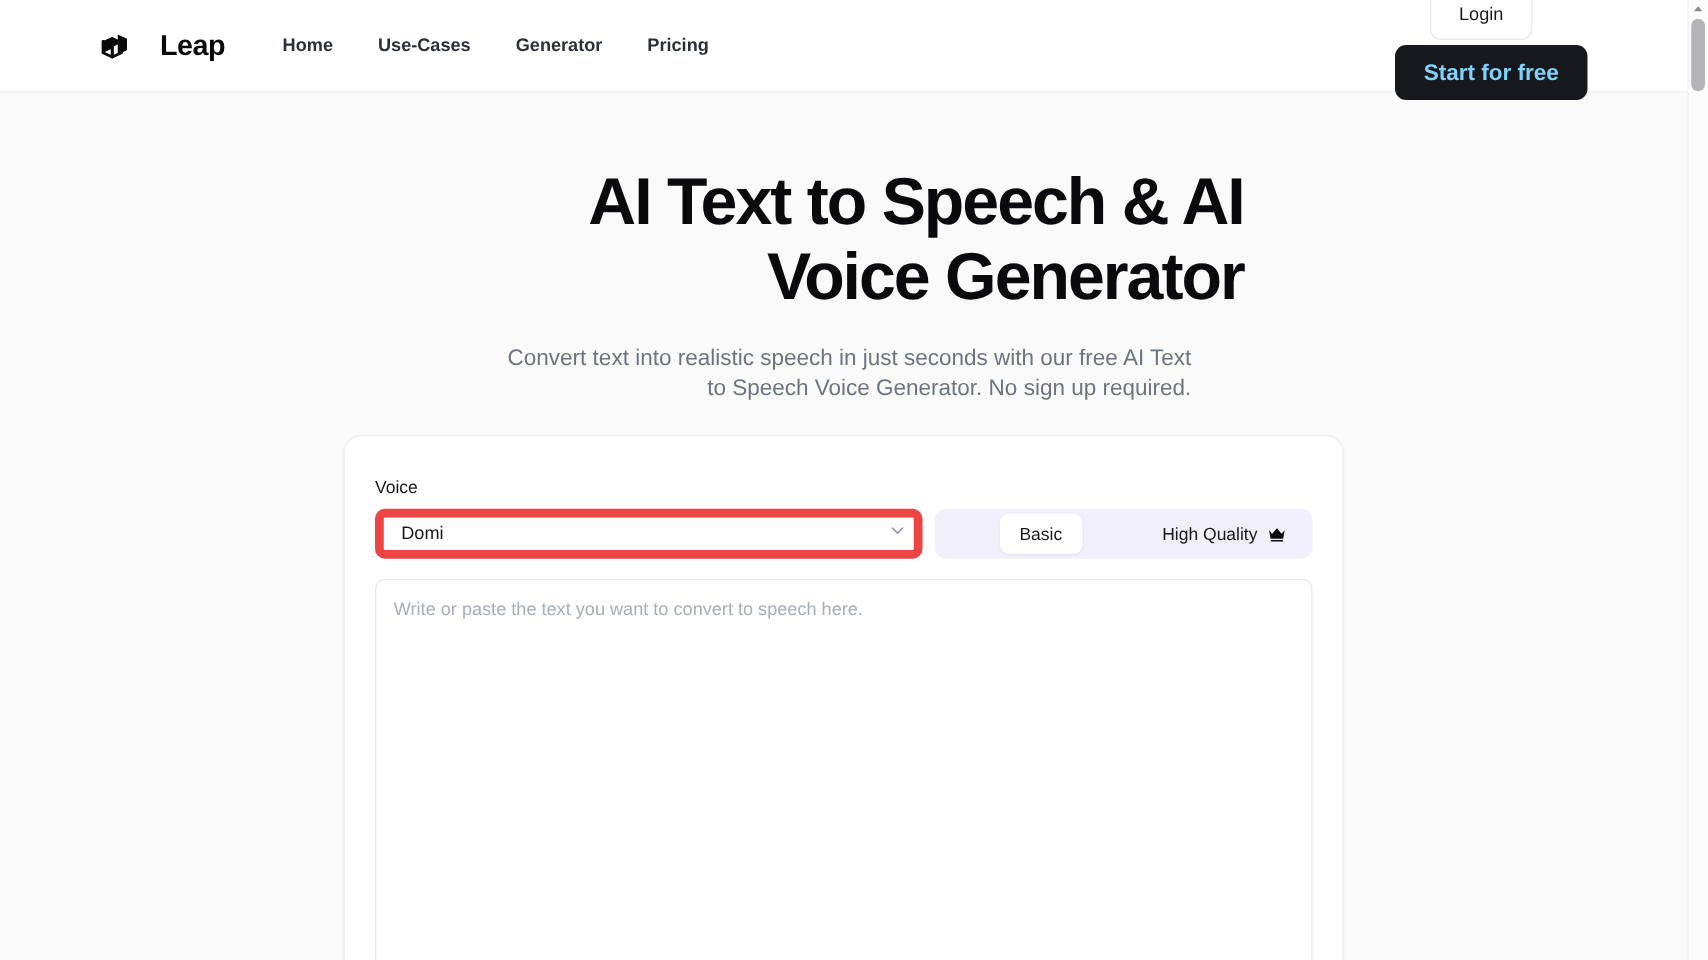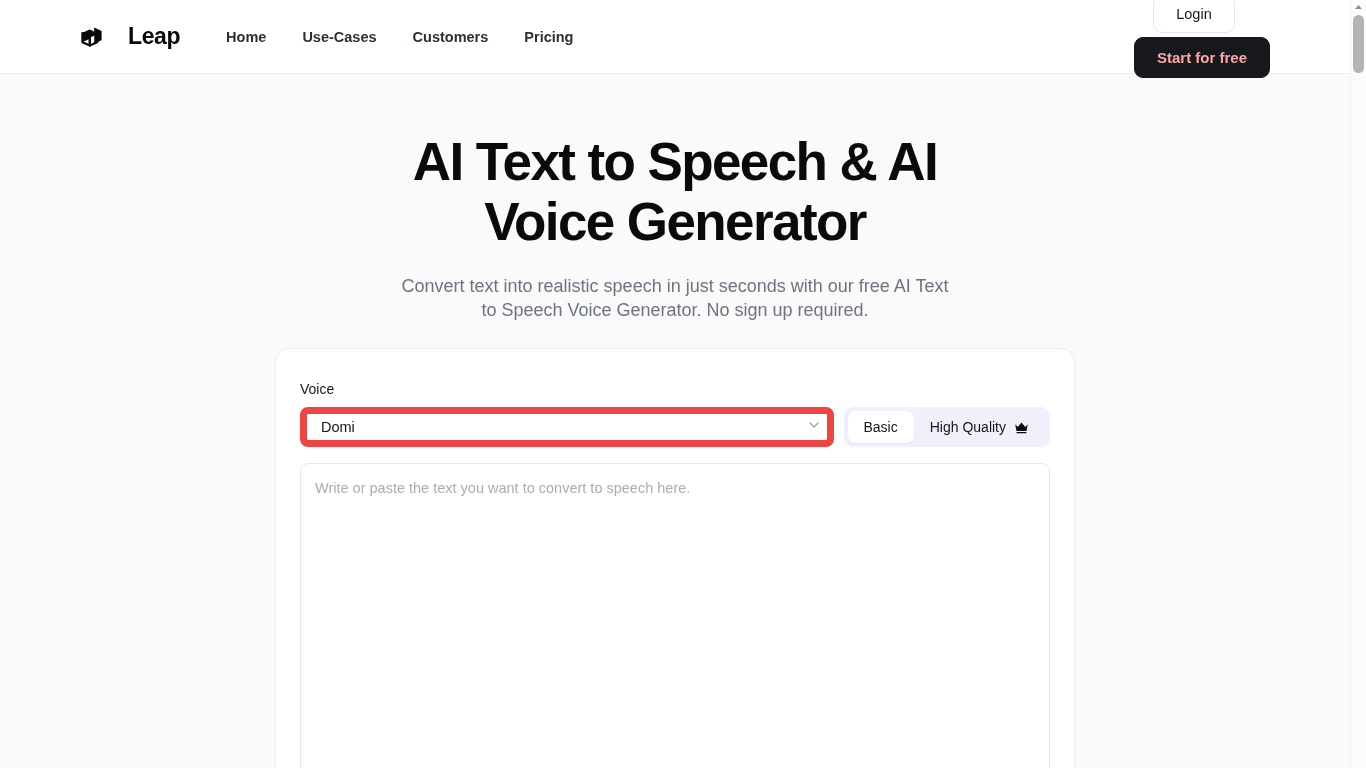--- a/index.html
+++ b/index.html
@@ -114,36 +114,36 @@
     color: #16181d;
     background: #ffffff;
     border: 1px solid #e6e8ec;
     border-radius: 9px;
     padding: 11px 22px;
     cursor: pointer;
     line-height: 1;
   }
   .btn-start {
     font-family: inherit;
-    font-size: 15px;
+    font-size: 18px;
     font-weight: 600;
-    color: #fca5a5;
+    color: #7dd3fc;
     background: #17181c;
     border: 1px solid #17181c;
     border-radius: 9px;
     padding: 12px 22px;
     cursor: pointer;
     line-height: 1;
     margin-left: 16px;
   }
 
   
   .hero {
     padding-top: 58px;
-    text-align: center;
+    text-align: right;
   }
   .hero-title {
     font-size: 53px;
     line-height: 60px;
     font-weight: 700;
     letter-spacing: -1.6px;
     color: #0a0a0c;
     max-width: 640px;
     margin: 0 auto;
   }
@@ -227,20 +227,21 @@
     background: transparent;
     border-radius: 7px;
     padding: 0 16px;
     height: 32px;
     display: inline-flex;
     align-items: center;
     gap: 7px;
     cursor: pointer;
     line-height: 1;
     white-space: nowrap;
+    margin-left: 48px;
   }
   .q-opt.active {
     background: #ffffff;
     box-shadow: 0 1px 2px rgba(16,24,40,0.06);
   }
   .crown-icon { display: block; }
 
   .text-block { margin-top: 16px; }
   .textarea-box {
     width: 100%;
@@ -281,21 +282,21 @@
       </a>
 
       <ul class="nav-links">
         <li>
           <a class="nav-link" href="#">Home</a>
         </li>
         <li>
           <a class="nav-link" href="#">Use-Cases</a>
         </li>
         <li>
-          <a class="nav-link" href="#">Customers</a>
+          <a class="nav-link" href="#">Generator</a>
         </li>
         <li>
           <a class="nav-link" href="#">Pricing</a>
         </li>
       </ul>
 
       <div class="nav-actions">
         <button class="btn-login">Login</button>
         <button class="btn-start">Start for free</button>
       </div>

